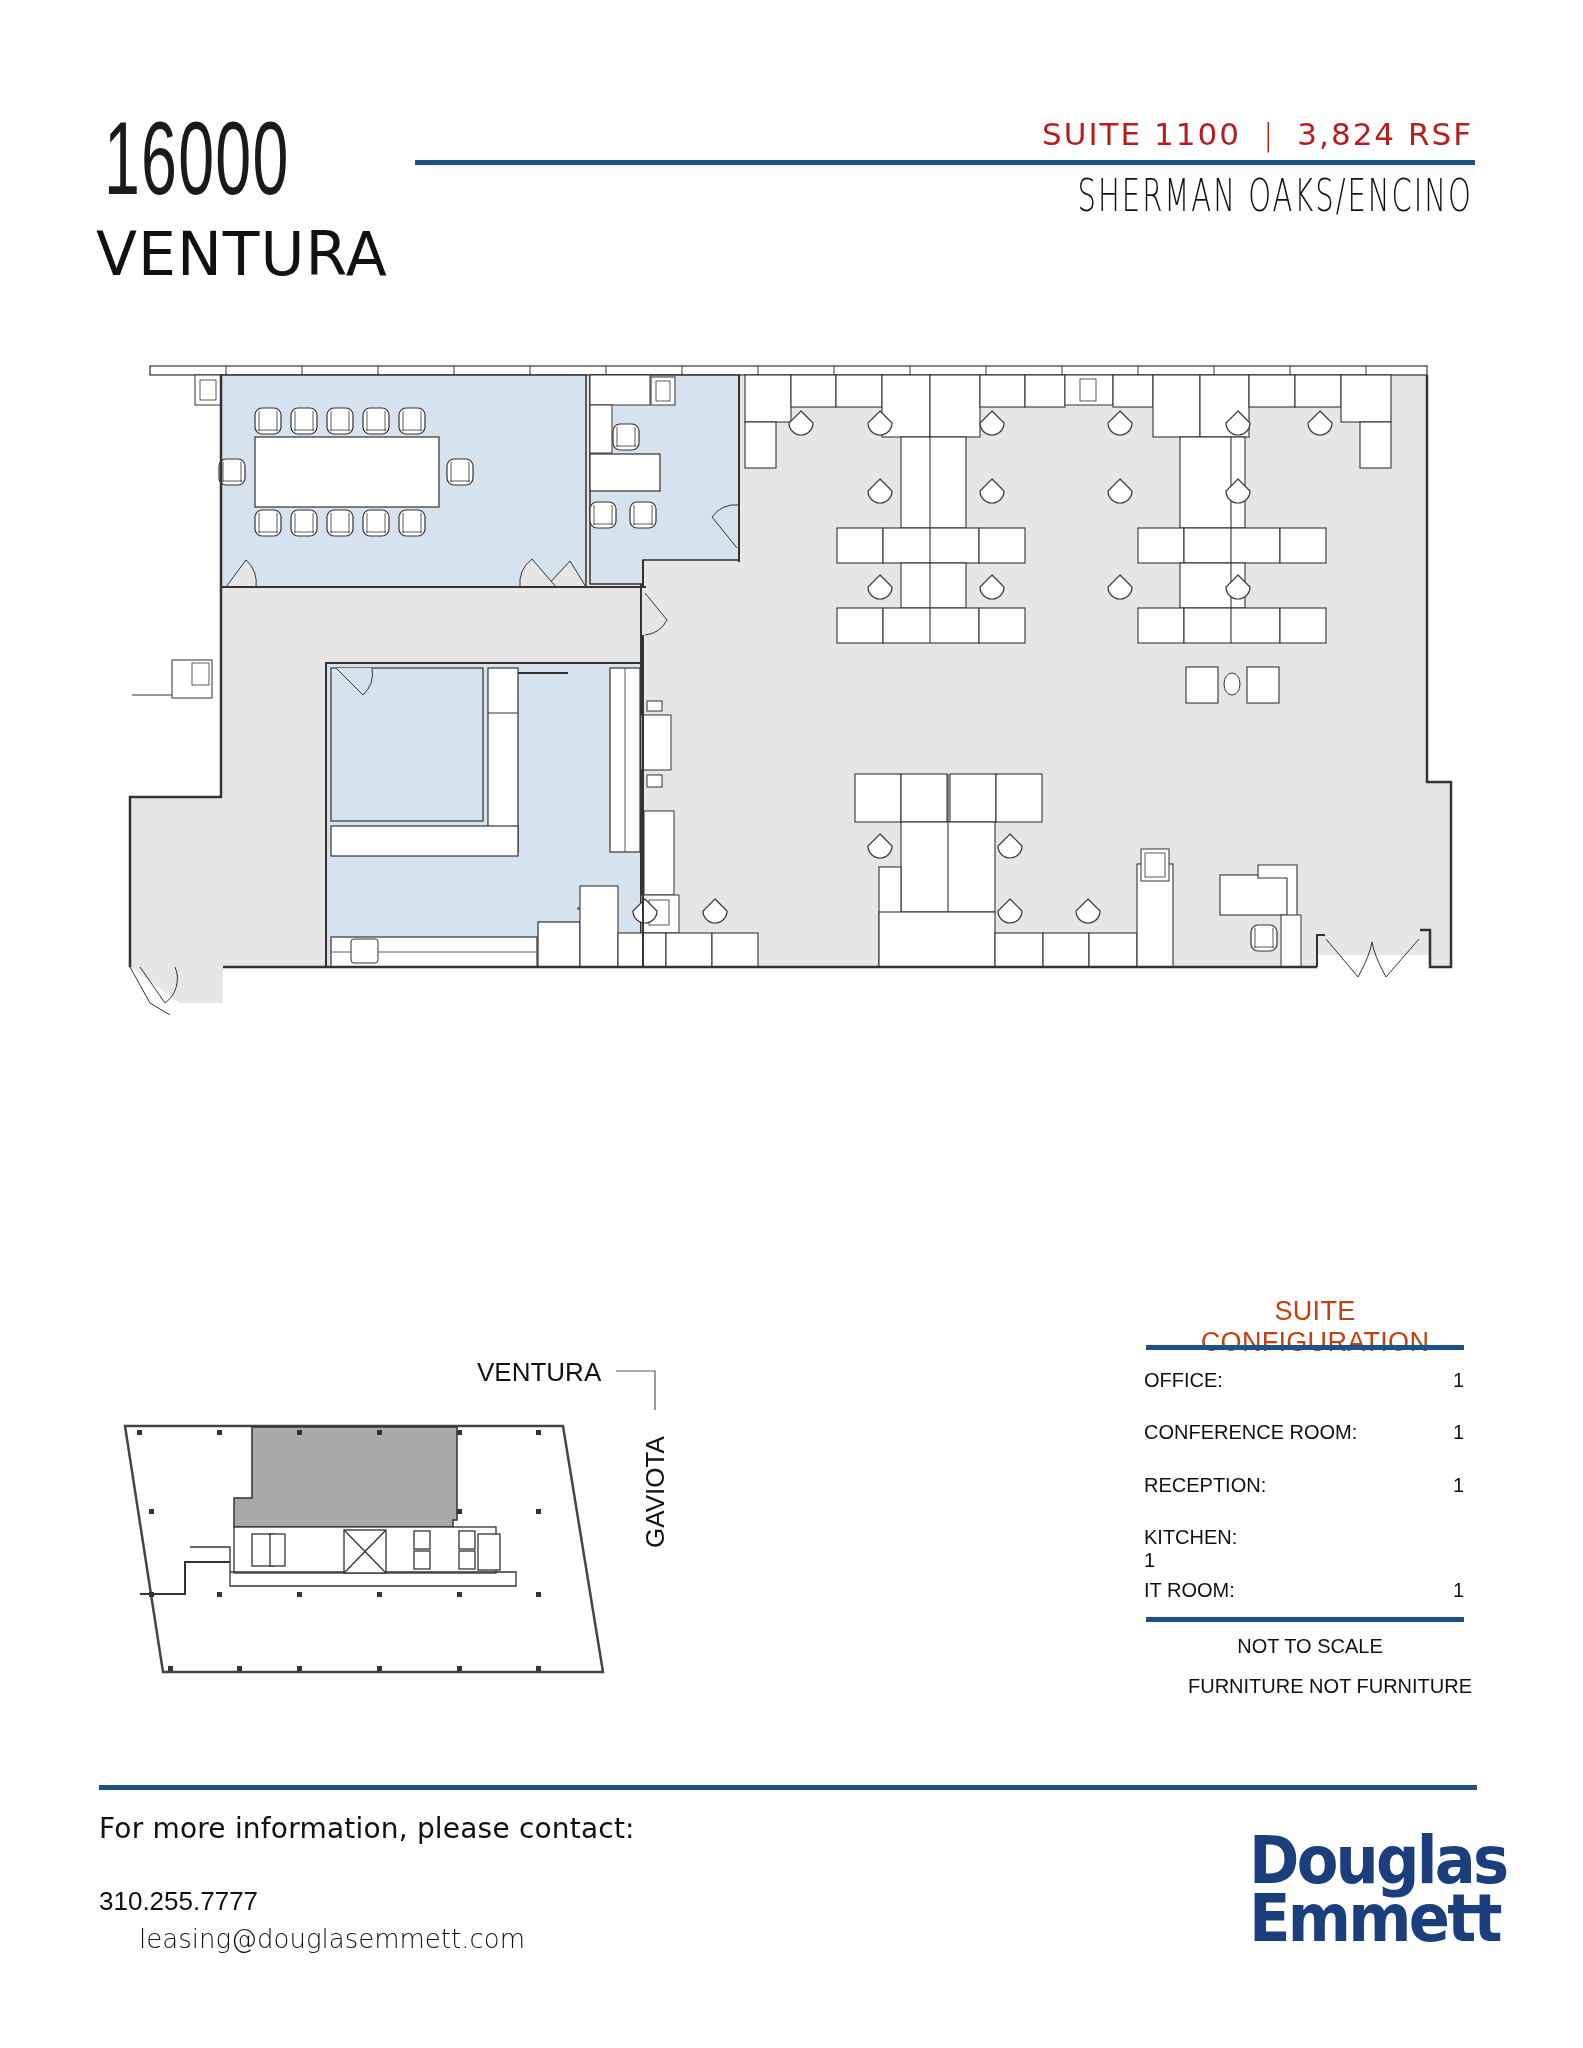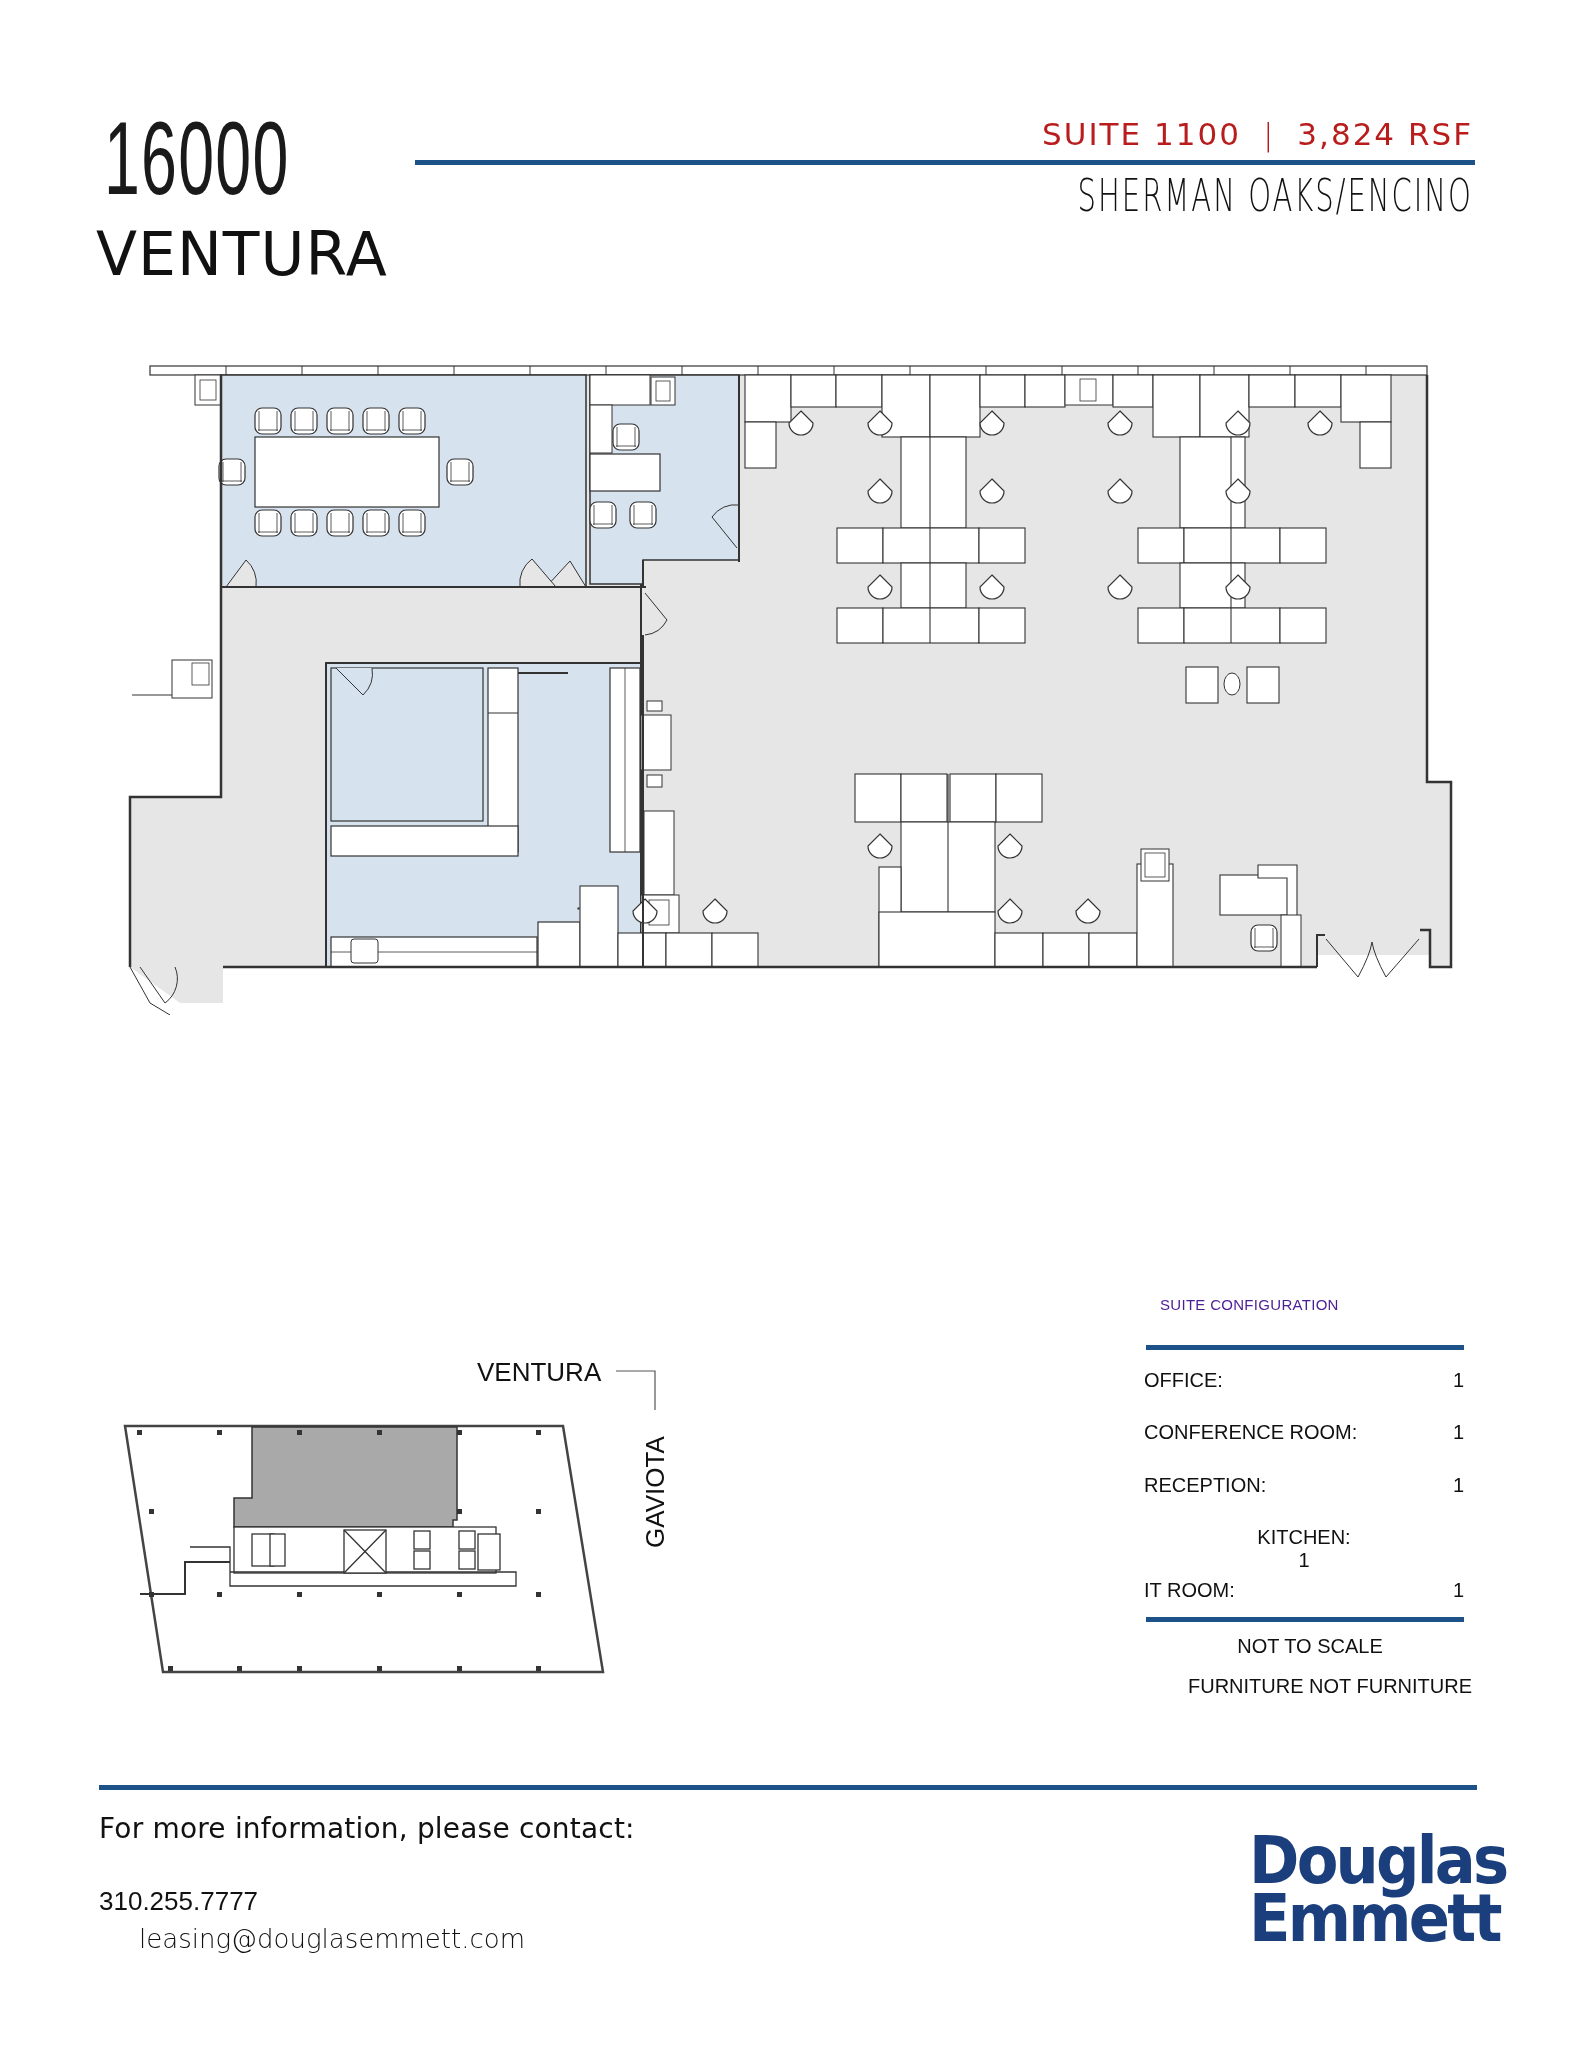--- a/index.html
+++ b/index.html
@@ -11,23 +11,23 @@
   #header-rule { left: 415px; top: 160px; width: 1060px; height: 5px; background: #1c5288; }
   #suite-line { right: 110px; top: 119px; font-size: 31px; line-height: 1; letter-spacing: 2px; font-family: "DejaVu Sans", sans-serif; color: #b91c1c; white-space: nowrap; }
   #suite-line .sep { display: inline-block; margin: 0 22px; font-weight: 300; }
   #location { right: 110px; top: 174px; font-size: 44px; line-height: 1; letter-spacing: 3px; font-family: "DejaVu Sans", sans-serif; font-weight: 300; color: #111; transform: scaleX(0.66); transform-origin: right top; white-space: nowrap; }
   #floorplan { left: 120px; top: 355px; }
   #keyplan { left: 100px; top: 1350px; }
   .key-label { font-family: "Liberation Sans", sans-serif; font-size: 26px; color: #111; }
   #key-ventura { left: 477px; top: 1357px; }
   #key-gaviota { left: 640px; top: 1548px; transform: rotate(-90deg); transform-origin: left top; }
   #config { left: 1140px; top: 1296px; width: 330px; }
-  #config-title { font-size: 15px; letter-spacing: 0.3px; margin-left: 20px; width: 310px; color: #4c1d95; }
+  #config-title { text-align: center; font-size: 27px; letter-spacing: 0.3px; margin-left: 20px; width: 310px; color: #c2410c; }
   .config-rule { position: absolute; left: 6px; width: 318px; height: 5px; background: #1c5288; }
-  .config-row { position: absolute; left: 4px; width: 320px; font-size: 20px; display: flex; justify-content: space-between; color: #111; align-items: center; }
+  .config-row { position: absolute; left: 4px; width: 320px; font-size: 20px; display: flex; justify-content: space-between; color: #111; }
   .config-note { position: absolute; left: 0; width: 340px; text-align: center; font-size: 20px; color: #111; }
   #footer-rule { left: 99px; top: 1785px; width: 1378px; height: 5px; background: #1c5288; }
   #contact-heading { left: 99px; top: 1812px; font-size: 28px; font-family: "DejaVu Sans", sans-serif; color: #111; letter-spacing: 0.2px; }
   #contact-phone { left: 99px; top: 1886px; font-size: 26px; font-family: Liberation Sans, sans-serif; font-weight: 300; color: #111; }
   #contact-email { left: 99px; top: 1924px; font-size: 26px; font-family: "DejaVu Sans", sans-serif; font-weight: 300; color: #111; margin-left: 40px; }
   #logo { left: 1205px; top: 1832px; width: 275px; color: #1b3f7c; font-family: "DejaVu Sans", sans-serif; font-weight: bold; font-size: 66px; line-height: 58px; letter-spacing: -3px; margin-left: 44px; }
   #logo div { transform: scaleX(0.92); transform-origin: left top; }
 </style>
 </head>
 <body>

